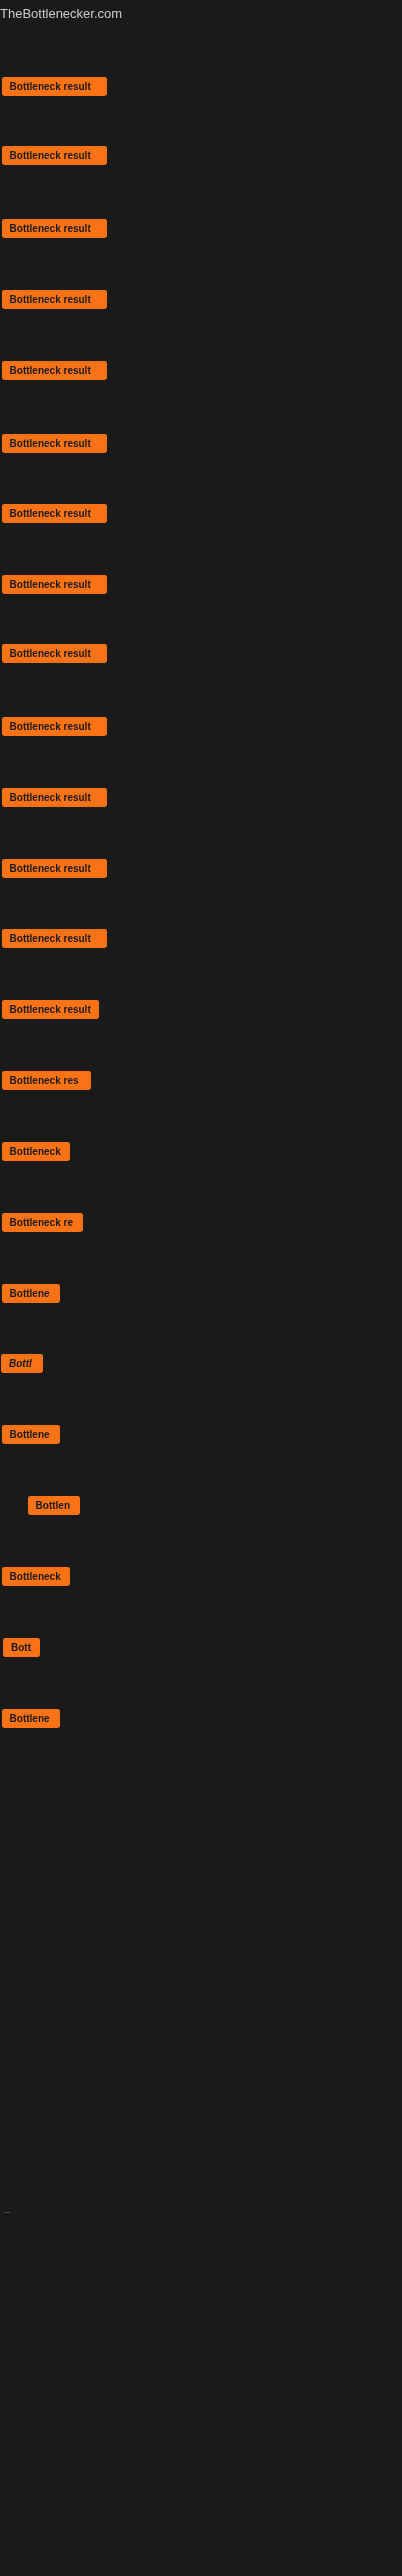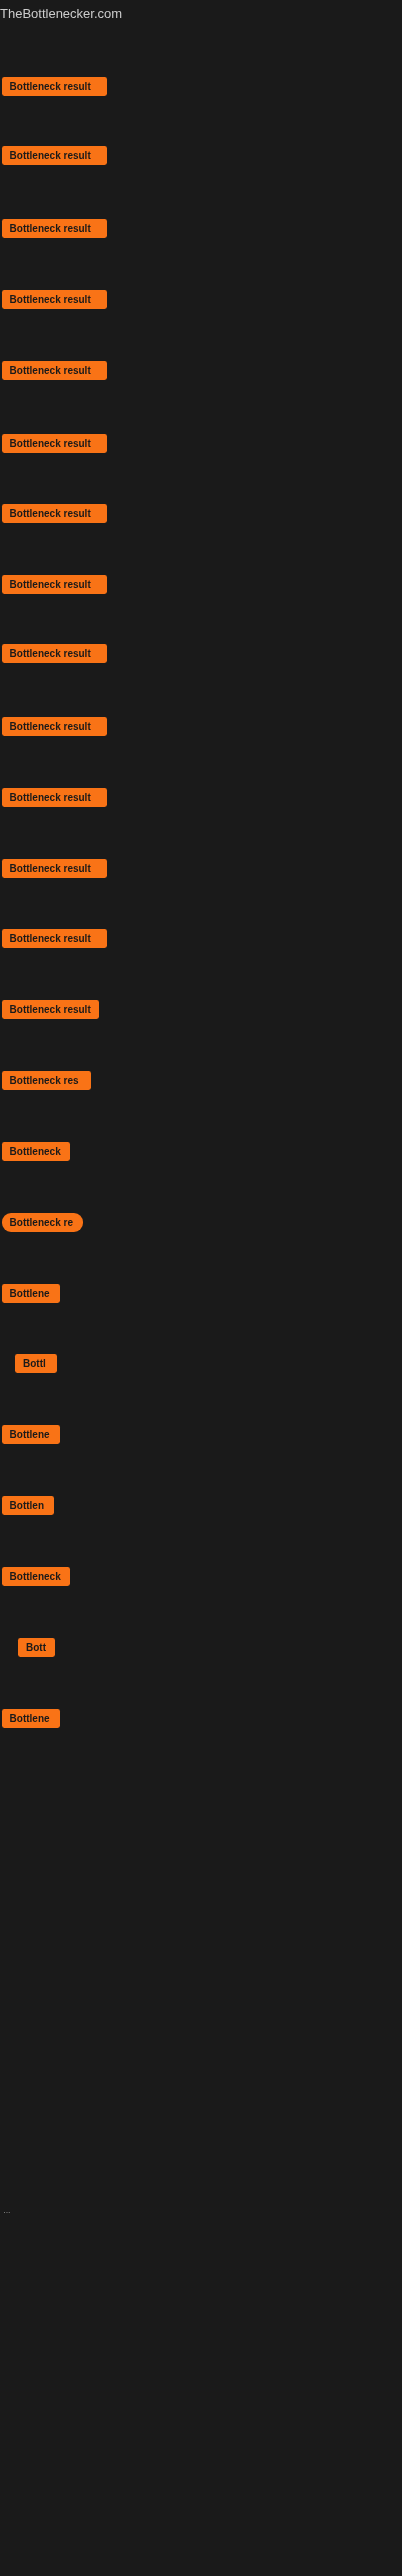--- a/index.html
+++ b/index.html
@@ -54,23 +54,23 @@
     <div style="position: absolute; top: 473px; left: 1.6px;"><span class="bottleneck-badge" style="max-width: 105px; width: 105px;">Bottleneck result</span></div>
     <div style="position: absolute; top: 544px; left: 1.6px;"><span class="bottleneck-badge" style="max-width: 105px; width: 105px;">Bottleneck result</span></div>
     <div style="position: absolute; top: 613px; left: 1.6px;"><span class="bottleneck-badge" style="max-width: 105px; width: 105px;">Bottleneck result</span></div>
     <div style="position: absolute; top: 686px; left: 1.6px;"><span class="bottleneck-badge" style="max-width: 105px; width: 105px;">Bottleneck result</span></div>
     <div style="position: absolute; top: 757px; left: 1.6px;"><span class="bottleneck-badge" style="max-width: 105px; width: 105px;">Bottleneck result</span></div>
     <div style="position: absolute; top: 828px; left: 1.6px;"><span class="bottleneck-badge" style="max-width: 105px; width: 105px;">Bottleneck result</span></div>
     <div style="position: absolute; top: 898px; left: 1.6px;"><span class="bottleneck-badge" style="max-width: 105px; width: 105px;">Bottleneck result</span></div>
     <div style="position: absolute; top: 969px; left: 1.6px;"><span class="bottleneck-badge" style="max-width: 97px; width: 97px;">Bottleneck result</span></div>
     <div style="position: absolute; top: 1040px; left: 1.6px;"><span class="bottleneck-badge" style="max-width: 89px; width: 101px;">Bottleneck res</span></div>
     <div style="position: absolute; top: 1111px; left: 1.6px;"><span class="bottleneck-badge" style="max-width: 68px; width: 68px;">Bottleneck</span></div>
-    <div style="position: absolute; top: 1182px; left: 1.6px;"><span class="bottleneck-badge" style="max-width: 81px; width: 81px; border-radius: 9px;">Bottleneck re</span></div>
+    <div style="position: absolute; top: 1182px; left: 1.6px;"><span class="bottleneck-badge" style="max-width: 81px; width: 81px;">Bottleneck re</span></div>
     <div style="position: absolute; top: 1253px; left: 1.6px;"><span class="bottleneck-badge" style="max-width: 58px; width: 58px;">Bottlene</span></div>
-    <div style="position: absolute; top: 1323px; left: 15px;"><span class="bottleneck-badge" style="max-width: 42px; width: 42px;">Bottl</span></div>
+    <div style="position: absolute; top: 1323px; left: 1px; font-style: italic;"><span class="bottleneck-badge" style="max-width: 42px; width: 42px;">Bottl</span></div>
     <div style="position: absolute; top: 1394px; left: 1.6px;"><span class="bottleneck-badge" style="max-width: 58px; width: 58px;">Bottlene</span></div>
-    <div style="position: absolute; top: 1465px; left: 1.6px;"><span class="bottleneck-badge" style="max-width: 52px; width: 60px;">Bottlen</span></div>
+    <div style="position: absolute; top: 1465px; left: 1.6px;"><span class="bottleneck-badge" style="max-width: 52px; width: 60px; margin-left: 26px;">Bottlen</span></div>
     <div style="position: absolute; top: 1536px; left: 1.6px;"><span class="bottleneck-badge" style="max-width: 68px; width: 68px;">Bottleneck</span></div>
-    <div style="position: absolute; top: 1607px; left: 18px;"><span class="bottleneck-badge" style="max-width: 37px; width: 37px;">Bott</span></div>
+    <div style="position: absolute; top: 1607px; left: 3px;"><span class="bottleneck-badge" style="max-width: 37px; width: 37px;">Bott</span></div>
     <div style="position: absolute; top: 1678px; left: 1.6px;"><span class="bottleneck-badge" style="max-width: 58px; width: 58px;">Bottlene</span></div>
     <div style="position: absolute; top: 2174px; left: 3.2px; color: rgb(136, 136, 136); font-size: 8.9px;">...</div>
   </div>
 
 
 </body></html>

